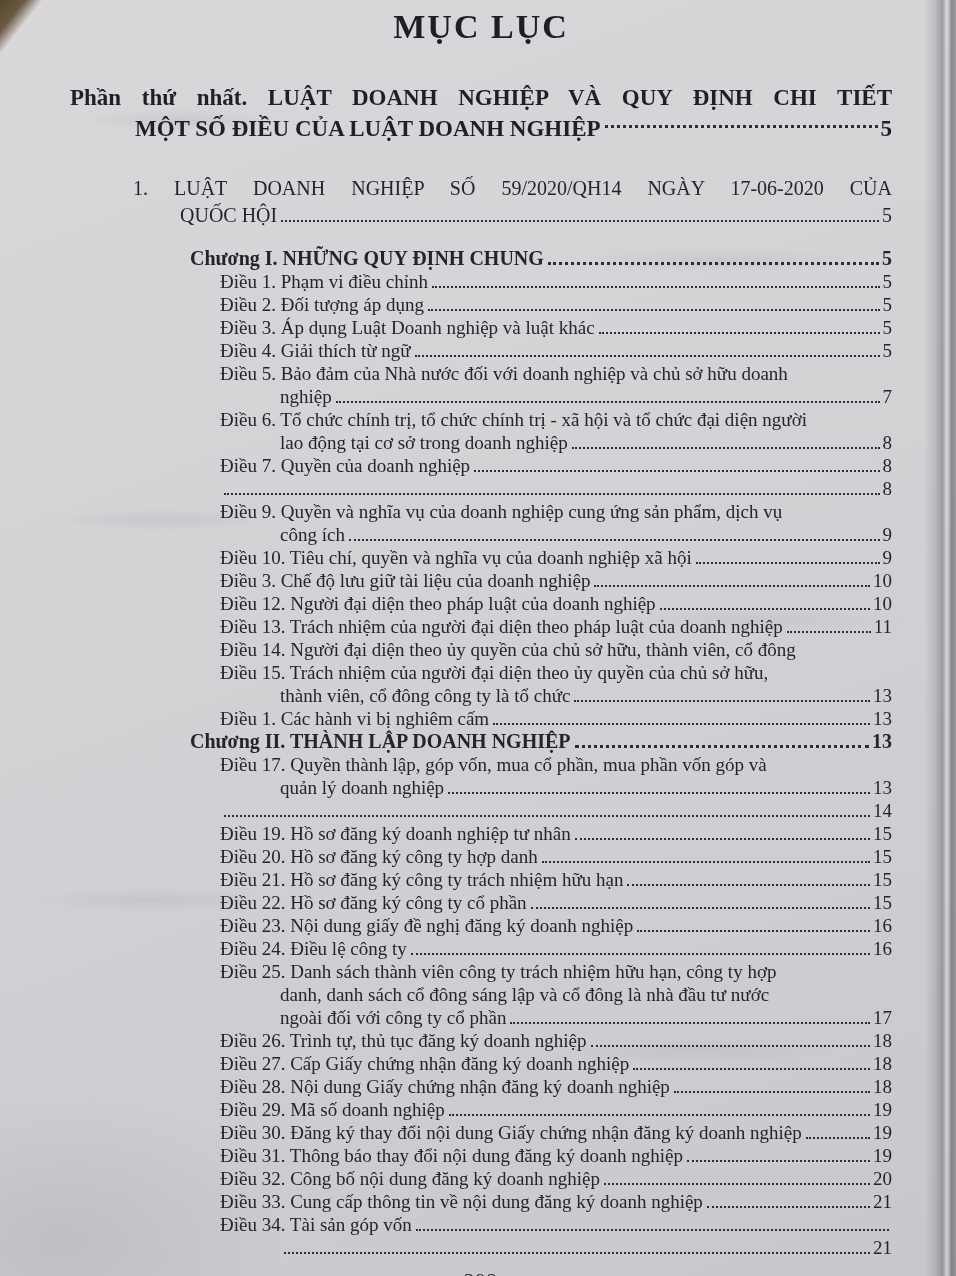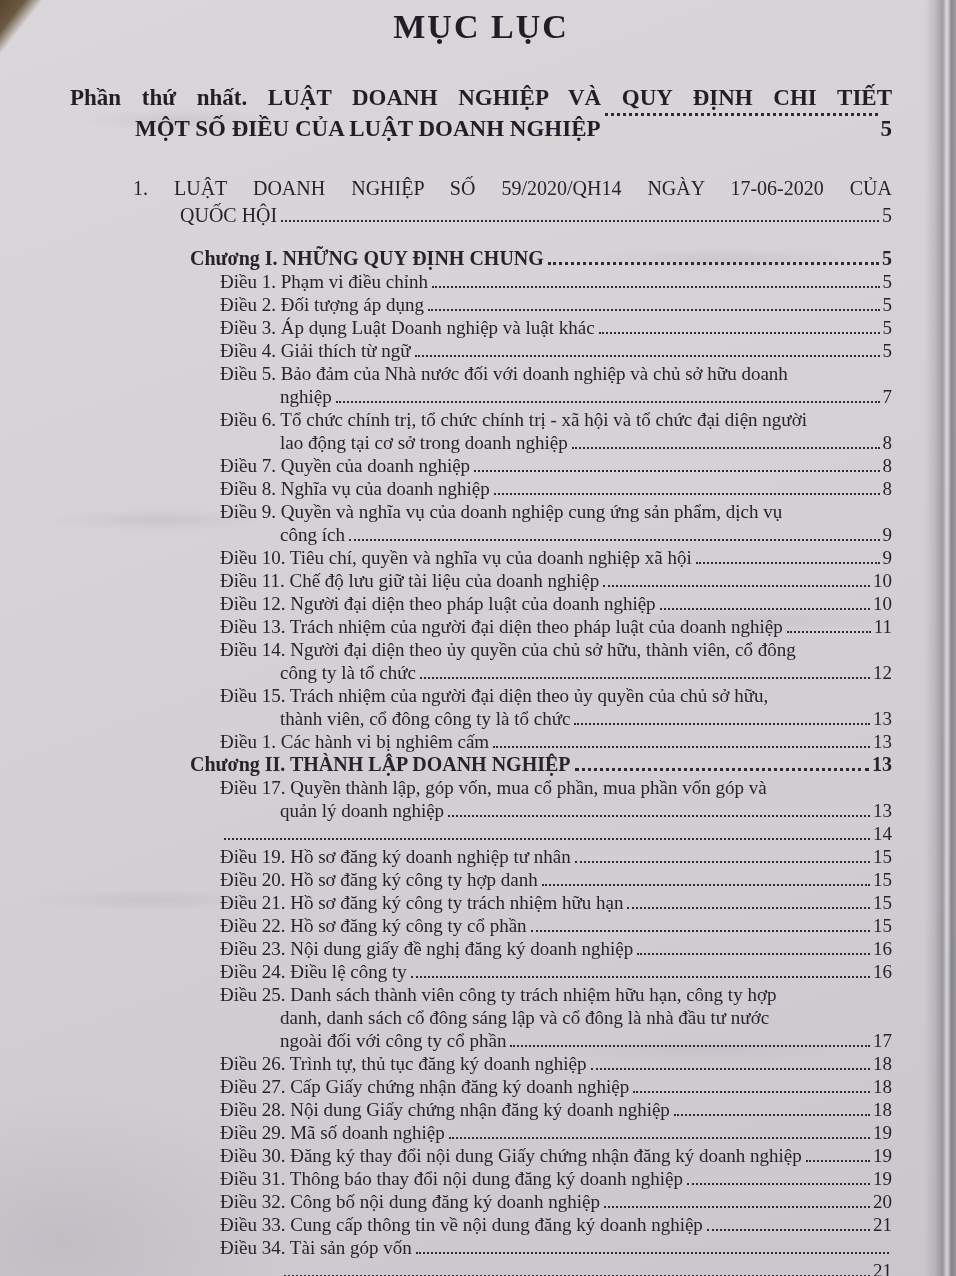--- a/index.html
+++ b/index.html
@@ -48,21 +48,21 @@
   }
 
   .leader {
     flex:1 1 auto; min-width:14px;
     border-bottom:2.4px dotted #2e2b34;
     margin:0 3px 4px 4px;
   }
 
   .part-heading { font-weight:bold; font-size:23px; line-height:31px; color:#211e27;margin-top:36px; }
   .ph-l1 { text-align:justify; text-align-last:justify; }
-  .ph-l2 { display:flex; align-items:flex-start; padding-left:65px; }
+  .ph-l2 { display:flex; align-items:center; padding-left:65px; }
   .part-heading .leader { border-bottom-width:3.4px; margin-bottom:5px; }
 
   .law-item { font-size:20px; line-height:27px; margin-top:4px; }
   .law-l1 { padding-left:63px; text-align:justify; text-align-last:justify;margin-top:31px; }
   .law-l2 { display:flex; align-items:baseline; padding-left:110px; }
 
   #entries { margin-top:18px; }
   .toc-line { display:flex; align-items:baseline; font-size:19px; line-height:23px; }
   .toc-text { white-space:nowrap; }
   .toc-page { white-space:nowrap; }
@@ -144,61 +144,55 @@
     <span class="toc-text">lao động tại cơ sở trong doanh nghiệp</span>
     <span class="leader"></span>
     <span class="toc-page">8</span>
   </div>
         <div class="toc-line line-article-first">
     <span class="toc-text">Điều 7. Quyền của doanh nghiệp</span>
     <span class="leader"></span>
     <span class="toc-page">8</span>
   </div>
         <div class="toc-line line-article-first">
-    <span class="toc-text">Điều 8. Nghĩa vụ của doanh nghiệp</span>
     <span class="leader"></span>
     <span class="toc-page">8</span>
   </div>
         <div class="toc-line line-article-first">
     <span class="toc-text">Điều 9. Quyền và nghĩa vụ của doanh nghiệp cung ứng sản phẩm, dịch vụ</span>
 
   </div>
         <div class="toc-line line-article-cont">
     <span class="toc-text">công ích</span>
     <span class="leader"></span>
     <span class="toc-page">9</span>
   </div>
         <div class="toc-line line-article-first">
     <span class="toc-text">Điều 10. Tiêu chí, quyền và nghĩa vụ của doanh nghiệp xã hội</span>
     <span class="leader"></span>
     <span class="toc-page">9</span>
   </div>
         <div class="toc-line line-article-first">
-    <span class="toc-text">Điều 11. Chế độ lưu giữ tài liệu của doanh nghiệp</span>
+    <span class="toc-text">Điều 3. Chế độ lưu giữ tài liệu của doanh nghiệp</span>
     <span class="leader"></span>
     <span class="toc-page">10</span>
   </div>
         <div class="toc-line line-article-first">
     <span class="toc-text">Điều 12. Người đại diện theo pháp luật của doanh nghiệp</span>
     <span class="leader"></span>
     <span class="toc-page">10</span>
   </div>
         <div class="toc-line line-article-first">
     <span class="toc-text">Điều 13. Trách nhiệm của người đại diện theo pháp luật của doanh nghiệp</span>
     <span class="leader"></span>
     <span class="toc-page">11</span>
   </div>
         <div class="toc-line line-article-first">
     <span class="toc-text">Điều 14. Người đại diện theo ủy quyền của chủ sở hữu, thành viên, cổ đông</span>
 
-  </div>
-        <div class="toc-line line-article-cont">
-    <span class="toc-text">công ty là tổ chức</span>
-    <span class="leader"></span>
-    <span class="toc-page">12</span>
   </div>
         <div class="toc-line line-article-first">
     <span class="toc-text">Điều 15. Trách nhiệm của người đại diện theo ủy quyền của chủ sở hữu,</span>
 
   </div>
         <div class="toc-line line-article-cont">
     <span class="toc-text">thành viên, cổ đông công ty là tổ chức</span>
     <span class="leader"></span>
     <span class="toc-page">13</span>
   </div>

